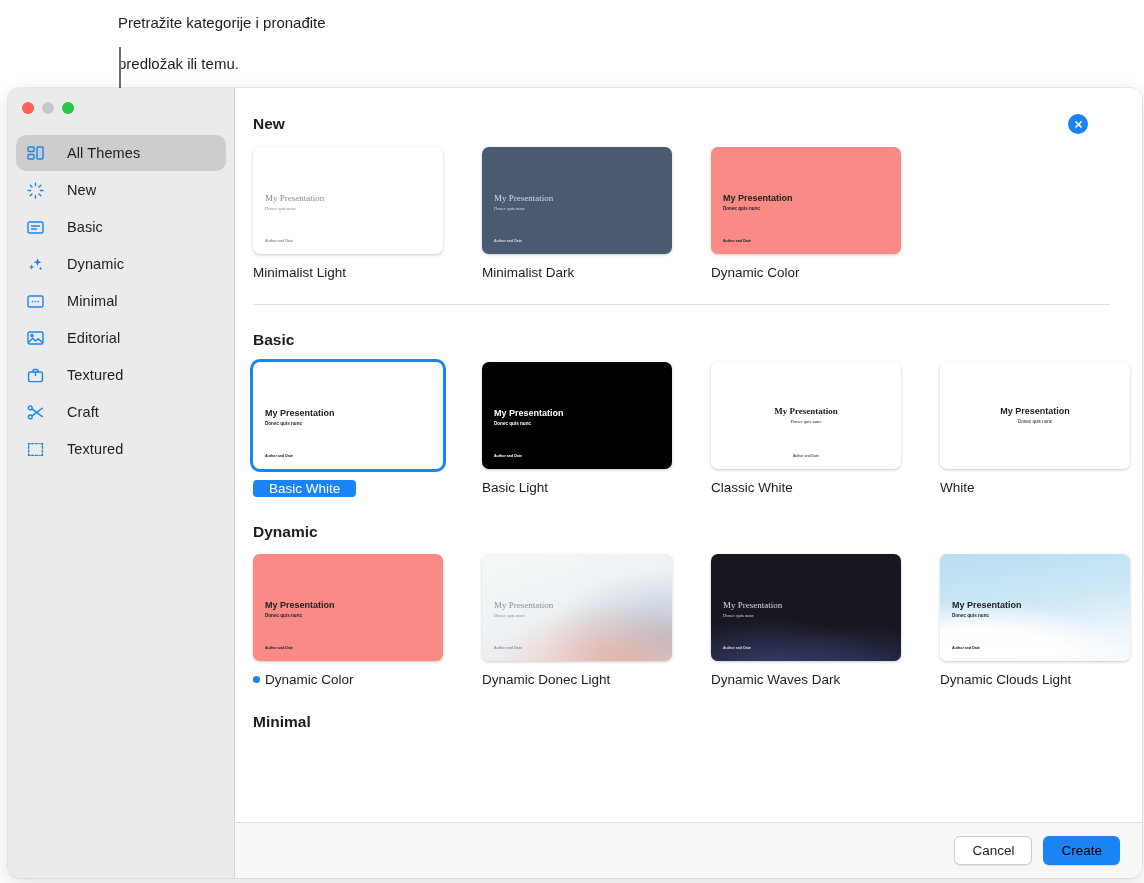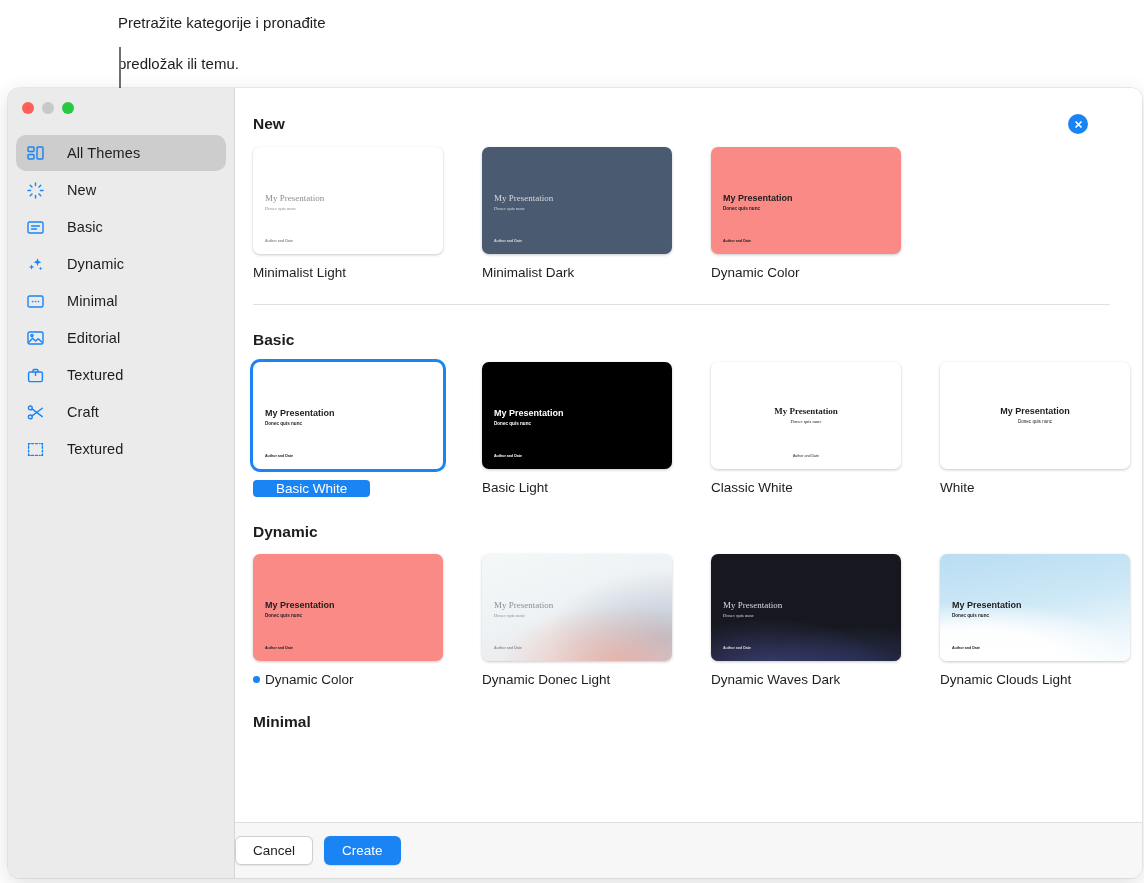--- a/index.html
+++ b/index.html
@@ -201,21 +201,21 @@
     width: 7px; height: 7px; border-radius: 50%;
     background: #1a84f5; flex: 0 0 7px;
   }
   .card.selected .caption {
     background: transparent;
   }
   .pill {
     background: #1a84f5;
     color: #ffffff;
     border-radius: 4px;
-    padding: 1px 23px;
+    padding: 1px 16px;
   }
 
   
   .bg-white   { background: #ffffff; }
   .bg-navy    { background: #4a5a70; }
   .bg-coral   { background: #fa8a85; }
   .bg-black   { background: #000000; }
   .bg-darknavy{ background: #17181f; }
   .bg-waveslight {
     background:
@@ -251,40 +251,40 @@
     position: absolute; top: 0; right: 0; bottom: 0; width: 10px;
     background: #ffffff;
     pointer-events: none;
   }
 
   
   #footer {
     flex: 0 0 56px;
     background: #f7f7f7;
     border-top: 0.5px solid #dedede;
-    display: flex; align-items: center; 
+    display: flex; align-items: center; justify-content: flex-end;
     gap: 11px;
     padding-right: 22px;
   }
   .btn {
     font-size: 13.5px;
     border-radius: 6px;
     padding: 6px 17px;
     cursor: default;
     border: 0.5px solid transparent;
   }
   #cancel-button {
     background: #ffffff;
     color: #1d1d1f;
     border-color: #cfcfcf;
     box-shadow: 0 0.5px 1px rgba(0,0,0,.08);
   }
   #create-button {
     background: #1a84f5;
-    color: #ffffff;
+    color: #000000;
     box-shadow: 0 0.5px 1px rgba(0,0,0,.12);
   }
 </style>
 </head>
 <body>
 
 <div id="callout-text">Pretražite kategorije i pronađite
 predložak ili temu.</div>
 <div id="callout-line"></div>
 

